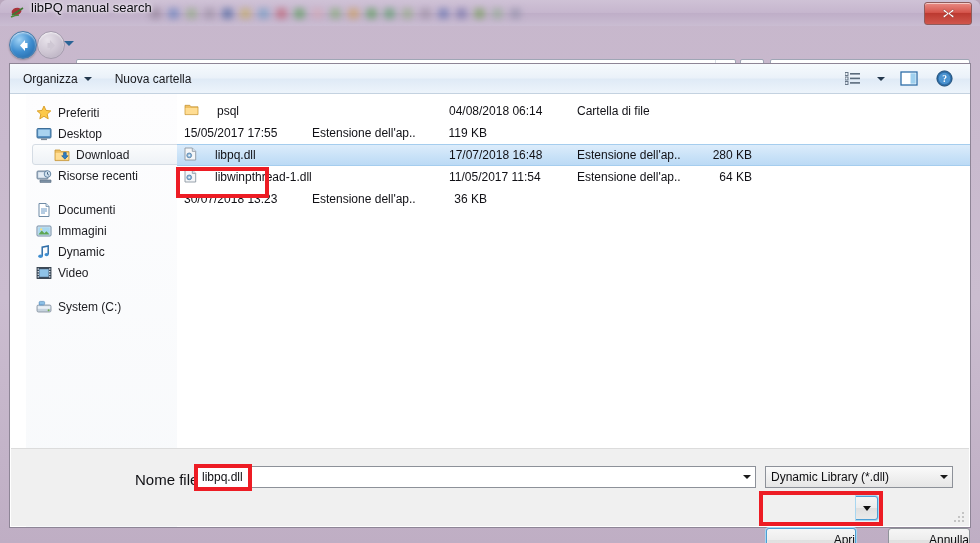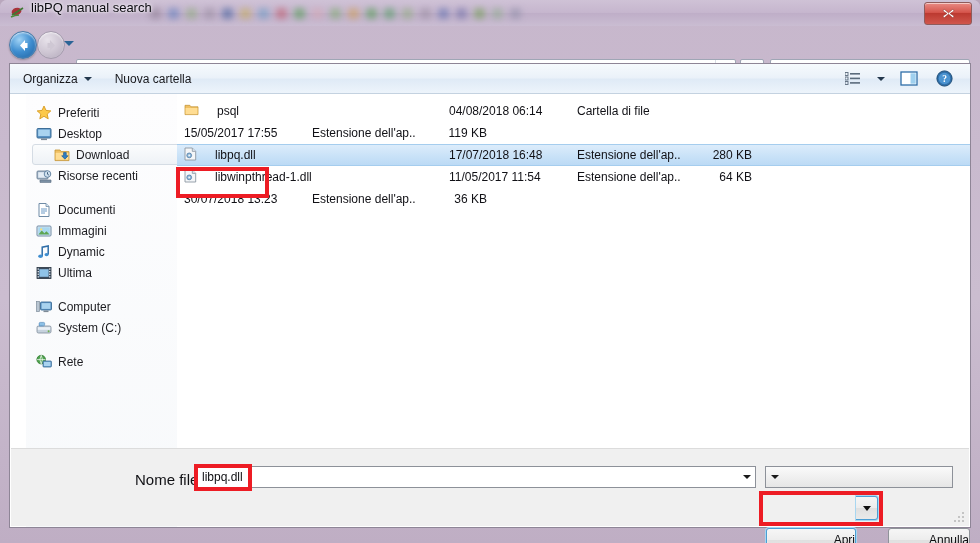--- a/index.html
+++ b/index.html
@@ -485,62 +485,40 @@
                   <rect x="1.6" y="6" width="1.3" height="1.3"></rect>
                 <rect x="1.6" y="8.6" width="1.3" height="1.3"></rect>
                   <rect x="1.6" y="11.2" width="1.3" height="1.3"></rect>
                 <rect x="13.1" y="3.4" width="1.3" height="1.3"></rect>
                   <rect x="13.1" y="6" width="1.3" height="1.3"></rect>
                 <rect x="13.1" y="8.6" width="1.3" height="1.3"></rect>
                   <rect x="13.1" y="11.2" width="1.3" height="1.3"></rect>
               </g>
             </svg>
           </span>
-          <span>Ultima</span>
+          <span>Video</span>
         </div>
 
         <div class="nav-gap"></div>
 
-        <div class="nav-row">
-          <span class="nav-ico">
-            <svg width="16" height="16" viewBox="0 0 16 16">
-              <rect x="0.5" y="2.5" width="3" height="10" fill="#b9c6d2" stroke="#7d8c9a" stroke-width=".7"></rect>
-              <rect x="4.5" y="3" width="11" height="8" rx="1" fill="#5b93c4" stroke="#3d6e98" stroke-width=".9"></rect>
-              <rect x="5.6" y="4.1" width="8.8" height="5.8" fill="#a9d3ef"></rect>
-              <rect x="7.5" y="11.5" width="5" height="1.6" fill="#7d8a96"></rect>
-            </svg>
-          </span>
-          <span>Computer</span>
-        </div>
         <div class="nav-row child">
           <span class="nav-ico">
             <svg width="16" height="16" viewBox="0 0 16 16">
               <rect x="1" y="6" width="14" height="7" rx="1.4" fill="#c6d2dd" stroke="#7d8c9a" stroke-width=".8"></rect>
               <rect x="1.8" y="7.2" width="12.4" height="2.6" fill="#eaf0f6"></rect>
               <circle cx="12.6" cy="11.3" r="1" fill="#6fae4e"></circle>
               <path d="M3 3 l4.5 3.2 h-4.5 Z" fill="#6fa8d8"></path>
               <rect x="3.2" y="2.4" width="5.4" height="3.4" rx="1" fill="#8cc0e6" stroke="#5b8fbf" stroke-width=".7"></rect>
             </svg>
           </span>
           <span>System (C:)</span>
         </div>
 
         <div class="nav-gap"></div>
 
-        <div class="nav-row">
-          <span class="nav-ico">
-            <svg width="16" height="16" viewBox="0 0 16 16">
-              <circle cx="5.2" cy="5.6" r="4.3" fill="#4ea24e" stroke="#2f7a2f" stroke-width=".8"></circle>
-              <path d="M1 5.6 h8.4 M5.2 1.3 q2.6 4.3 0 8.6 M5.2 1.3 q-2.6 4.3 0 8.6" stroke="#ffffff" stroke-width=".7" fill="none"></path>
-              <rect x="7" y="7" width="8.4" height="6" rx=".8" fill="#5b93c4" stroke="#3d6e98" stroke-width=".8"></rect>
-              <rect x="7.9" y="7.9" width="6.6" height="4.2" fill="#a9d3ef"></rect>
-            </svg>
-          </span>
-          <span>Rete</span>
-        </div>
       </div>
 
       <div class="filelist">
 
         <div style="height:6px"></div>
 
         <div class="row">
           <div class="cell name">
             <span>
               <svg width="15" height="13" viewBox="0 0 16 14">
@@ -619,20 +597,21 @@
     <div class="lbl-file">Nome file</div>
 
     <div class="fn-field">
       <input value="libpq.dll" style="">
       <div class="fn-drop">
         <span></span>
       </div>
     </div>
 
     <div class="ft-field">
+      <span class="txt">Dynamic Library (*.dll)</span>
       <div class="fn-drop">
         <span></span>
       </div>
     </div>
 
     <div class="btn btn-apri">
       <span>Apri</span>
     </div>
     <div class="apri-split">
       <span></span>

